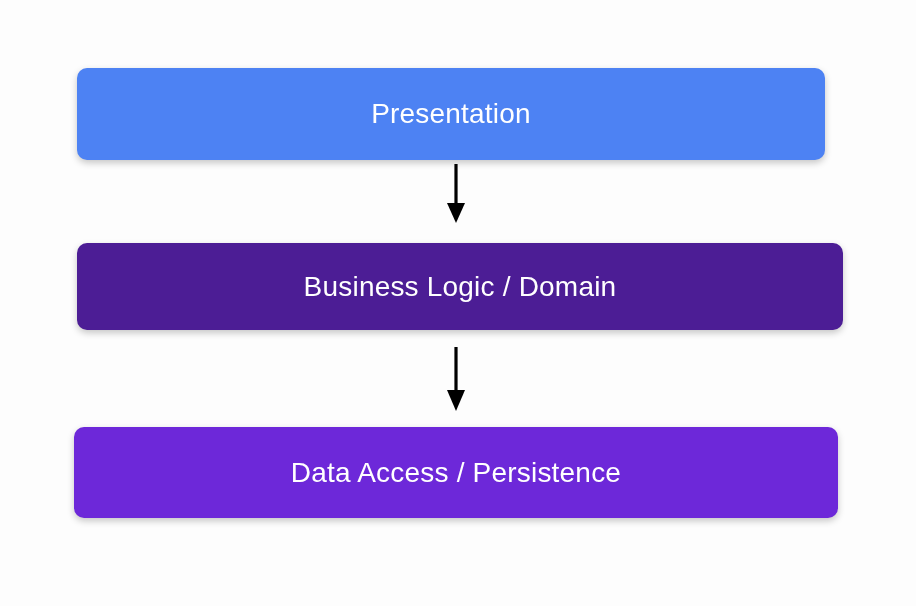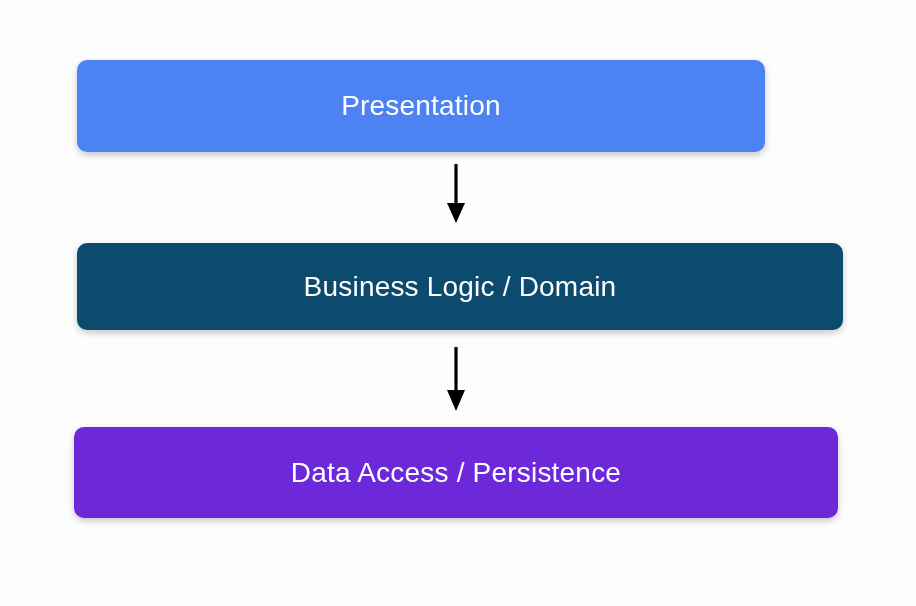--- a/index.html
+++ b/index.html
@@ -35,22 +35,22 @@
     line-height: 1;
     white-space: nowrap;
     text-align: center;
   }
   .flow-arrow {
     position: absolute;
     overflow: visible;
   }
   #layer-box-presentation {
     left: 77px;
-    top: 60px;
-    width: 688px;
+    top: 68px;
+    width: 748px;
     height: 92px;
   }
   #layer-box-business {
     left: 77px;
     top: 243px;
     width: 766px;
     height: 87px;
   }
   #layer-box-data {
     left: 74px;
@@ -78,21 +78,21 @@
 
   <div class="layer-box" id="layer-box-presentation" style="background:#4d82f3">
     <span class="layer-label">Presentation</span>
   </div>
 
   <svg class="flow-arrow" id="arrow-presentation-to-business" viewBox="0 0 36 62">
     <line x1="18" y1="1" x2="18" y2="44" stroke="#000000" stroke-width="3.2"></line>
     <path d="M 18 60 L 9 40 L 27 40 Z" fill="#000000"></path>
   </svg>
 
-  <div class="layer-box" id="layer-box-business" style="background:#0c4a6e">
+  <div class="layer-box" id="layer-box-business" style="background:#4c1d95">
     <span class="layer-label">Business Logic / Domain</span>
   </div>
 
   <svg class="flow-arrow" id="arrow-business-to-data" viewBox="0 0 36 67">
     <line x1="18" y1="1" x2="18" y2="48" stroke="#000000" stroke-width="3.2"></line>
     <path d="M 18 65 L 9 44 L 27 44 Z" fill="#000000"></path>
   </svg>
 
   <div class="layer-box" id="layer-box-data" style="background:#6d28d9">
     <span class="layer-label">Data Access / Persistence</span>

